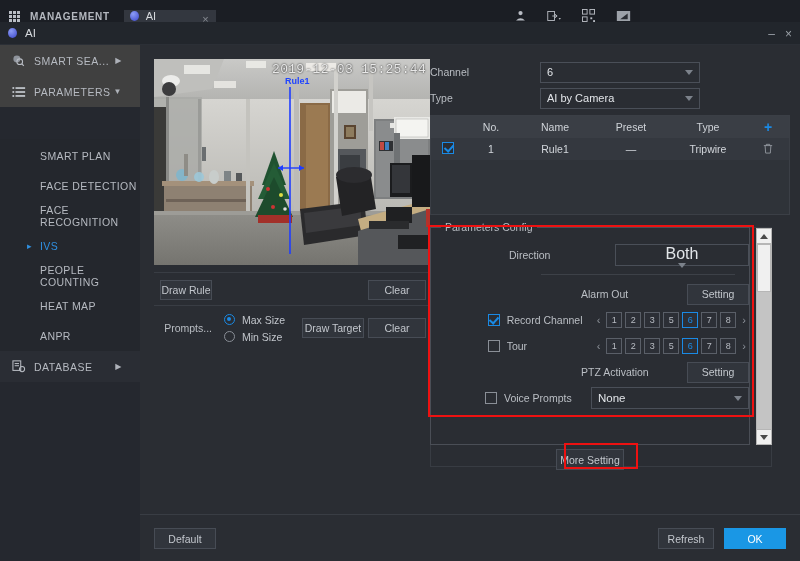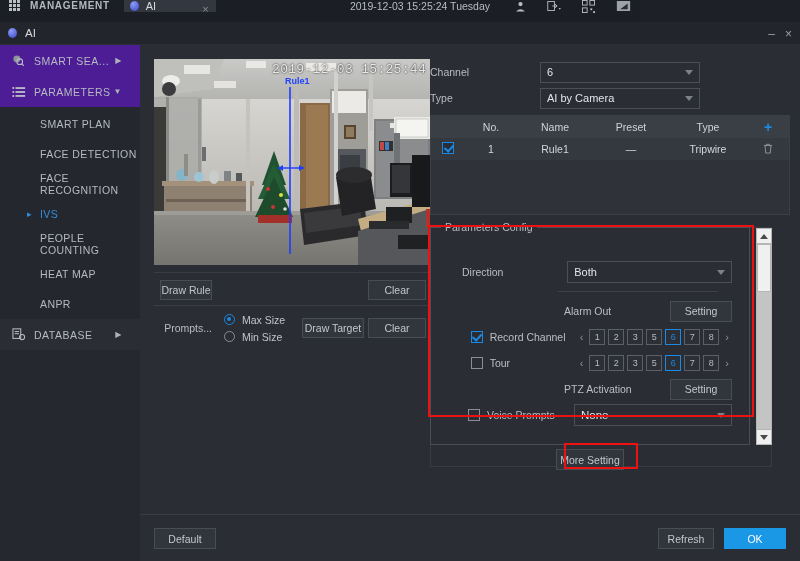--- a/index.html
+++ b/index.html
@@ -9,21 +9,21 @@
     font-family: "Liberation Sans", sans-serif;
     font-size: 11px;
     color: #c8ccd2;
     overflow: hidden;
   }
   .app { position: relative; width: 800px; height: 561px; }
 
   
   .topbar {
     position: absolute; left: 0; top: 0; width: 640px; height: 22px;
-    background: #1b1e24; display: flex; align-items: flex-start;
+    background: #1b1e24; display: flex; align-items: flex-end;
   }
   .grid-icon-wrap { width: 28px; display: flex; align-items: center; justify-content: center; }
   .grid-icon { display: grid; grid-template-columns: repeat(3, 3px); grid-template-rows: repeat(3, 3px); gap: 1px; }
   .grid-icon i { background: #b9bdc4; display: block; }
   .mgmt-tab {
     display: flex; align-items: center; padding: 0 14px 0 2px;
     letter-spacing: .7px; font-size: 10px; color: #b4b8bf; font-weight: bold;
   }
   .ai-tab {
     width: 92px; background: #33373f; display: flex; align-items: center;
@@ -54,24 +54,24 @@
 
   
   .sidebar {
     position: absolute; left: 0; top: 45px; width: 140px; height: 516px;
     background: #25282f;
   }
   .side-row {
     height: 31px; display: flex; align-items: center; padding-left: 12px;
     color: #b6bac1; font-size: 10.5px; letter-spacing: .5px; position: relative;
   }
-  .side-row.top { background: #4c1d95; }
+  .side-row.top { background: #404040; }
   .side-row .ico { width: 22px; flex: none; display: flex; align-items: center; }
   .side-row .arrow { position: absolute; right: 18px; font-size: 8px; color: #aeb2b9; }
-  .sub-area { background: #24272d; padding-top: 2px; }
+  .sub-area { background: #24272d; padding-top: 2px; margin-top: 32px; }
   .sub-row {
     height: 30px; display: flex; align-items: center; padding-left: 40px;
     font-size: 10.5px; color: #b6bac1; letter-spacing: .4px; position: relative;
   }
   .sub-row.active { color: #2f8fe0; }
   .sub-row .caret { position: absolute; left: 27px; font-size: 9px; color: #2f8fe0; }
   .side-row.db { background: #2a2d34; }
 
   
   .content {
@@ -139,21 +139,21 @@
   .trow { display: flex; height: 22px; align-items: center; background: #34383f; font-size: 10.5px; color: #d3d7dc; }
   .plus { color: #1a8ae5; font-size: 14px; font-weight: bold; line-height: 1; }
   .cbx { width: 12px; height: 12px; border: 1.5px solid #8a8f97; background: #2a2d33; display: inline-block; position: relative; }
   .cbx.on { border-color: #1a8ae5; }
   .cbx.on::after { content: ""; position: absolute; left: 2.5px; top: -0.5px; width: 4px; height: 7px;
                    border: solid #1a8ae5; border-width: 0 2px 2px 0; transform: rotate(42deg); }
 
   
   .pc {
     position: absolute; left: 290px; top: 182px; width: 320px; height: 218px;
-    border: 1px solid #4a4e56; padding: 17px;
+    border: 1px solid #4a4e56; padding: 0;
   }
   .pc-title { position: absolute; left: 10px; top: -7px; background: #2a2d33; padding: 0 4px; font-size: 10.5px; color: #b9bdc3; }
   .pc-inner { padding: 14px 0 0 0; }
   .prow { display: flex; align-items: center; height: 26px; padding-left: 14px; justify-content: flex-end; }
   .prow .plab { width: 106px; font-size: 10.5px; color: #bbbfc5; }
   .divider { height: 1px; background: #3d4148; margin: 6px 14px 6px 110px; }
   .chk-lab { display: flex; align-items: center; width: 106px; }
   .chk-lab .t { margin-left: 7px; font-size: 10.5px; color: #bbbfc5; }
   .chanstrip { display: flex; align-items: center; gap: 3px; }
   .chevron { color: #8d929a; font-size: 11px; padding: 0 3px; }
@@ -211,21 +211,20 @@
     </div>
     <div class="mgmt-tab">
       <span>MANAGEMENT</span>
     </div>
     <div class="ai-tab">
       <span class="ai-dot"></span>
       <span class="lbl">AI</span>
       <span class="ai-close">×</span>
     </div>
     <div class="topbar-spacer"></div>
-    <div class="datetime">2019-12-03 15:25:24 Tuesday</div>
     <div class="tb-sep"></div>
     <div class="tb-ic">
       <svg width="13" height="13" viewBox="0 0 16 16">
           <circle cx="8" cy="5" r="2.6" fill="#b8bcc3"></circle>
           <path d="M2.5 14 Q8 8.5 13.5 14 Z" fill="#b8bcc3"></path>
         </svg>
     </div>
     <div class="tb-ic">
       <svg width="15" height="12" viewBox="0 0 20 14">
         <rect x="1" y="1" width="9" height="12" fill="none" stroke="#b8bcc3" stroke-width="1.2"></rect>
@@ -500,21 +499,21 @@
       </div>
     </div>
 
     <div class="outer-frame"></div>
 
     <div class="pc">
       <span class="pc-title">Parameters Config</span>
       <div class="pc-inner">
         <div class="prow">
           <span class="plab">Direction</span>
-          <span class="sel" style="width:166px;height:22px;font-size:11px;">
+          <span class="sel" style="width:134px;height:22px;font-size:16px;flex-direction:column;">
             <span class="cv">Both</span>
             <span class="dn"></span>
           </span>
         </div>
         <div class="divider"></div>
         <div class="prow">
           <span class="plab">Alarm Out</span>
           <span class="btn" style="width:62px;height:21px;">Setting</span>
         </div>
         <div class="prow">

